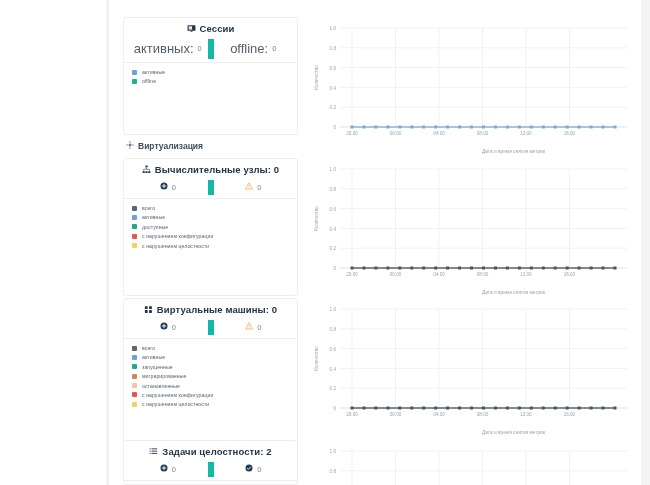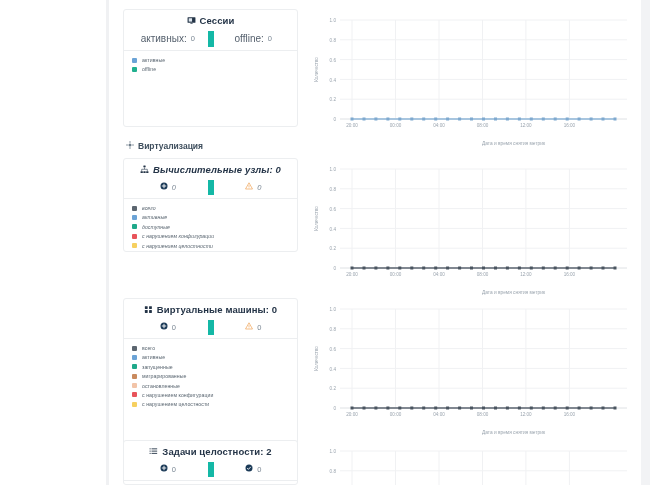--- a/index.html
+++ b/index.html
@@ -55,21 +55,21 @@
   }
   .wcard-title .tico { display:inline-flex; align-items:center; }
   .wcard-stats { display:flex; margin-top:5px; }
   .wstat {
     flex:1; display:flex; align-items:center; justify-content:center;
     gap:4px; font-size:7.5px; color:#6b7785;
     padding:2px 0 3px 0;
   }
   .wstat.divider { border-left:6px solid #14b8a6; }
   .wstat .num { font-size:7.5px; color:#7a8794; }
-  .wstat-label { font-size:10px; color:#55606d; }
+  .wstat-label { font-size:13px; color:#55606d; }
 
   .wcard-legend { padding:6px 0 6px 8px; flex:1; }
   .lrow { display:flex; align-items:center; gap:5px; margin-bottom:3.4px; }
   .lsw { width:5px; height:5px; border-radius:1px; flex:0 0 auto; }
   .ltxt { font-size:5.2px; color:#5a6671; letter-spacing:0.05px; white-space:nowrap; }
 
   
   .chart { position:relative; margin-left:8px; }
   .chart svg { display:block; }
 
@@ -93,21 +93,21 @@
   <div class="section-header" style="top: 141px;">
         <span><svg width="8" height="8" viewBox="0 0 16 16">
         <circle cx="8" cy="8" r="3" fill="#6c7b88"></circle>
         <rect x="7" y="0.5" width="2" height="3" fill="#6c7b88"></rect>
         <rect x="7" y="12.5" width="2" height="3" fill="#6c7b88"></rect>
         <rect x="0.5" y="7" width="3" height="2" fill="#6c7b88"></rect>
         <rect x="12.5" y="7" width="3" height="2" fill="#6c7b88"></rect>
           </svg></span>
     <span>Виртуализация</span>
       </div>
-      <div class="widget" style="top: 9px; text-align: right;">
+      <div class="widget" style="top: 17px; text-align: right;">
         <div class="wcard" style="height: 118px;">
     <div class="wcard-head">
       <div class="wcard-title">
         <span class="tico">
                 <svg width="9" height="9" viewBox="0 0 16 16">
         <rect x="1" y="2" width="14" height="10" rx="1" fill="#243447"></rect>
         <rect x="3" y="4" width="6" height="6" fill="#dfe7ef"></rect>
         <rect x="6" y="12.5" width="4" height="1.2" fill="#243447"></rect>
                 </svg>
               </span>
@@ -185,21 +185,21 @@
             <rect x="271.6" y="108.5" width="3" height="3" fill="#7fa9cf"></rect>
             <rect x="283.6" y="108.5" width="3" height="3" fill="#7fa9cf"></rect>
             <rect x="295.5" y="108.5" width="3" height="3" fill="#7fa9cf"></rect>
             <rect x="307.5" y="108.5" width="3" height="3" fill="#7fa9cf"></rect>
     <text x="12" y="60.5" text-anchor="middle" transform="rotate(-90 12 60.5)" font-family="Liberation Sans, sans-serif" font-size="4.6" fill="#9aa4ae">Количество</text>
     <text x="207.5" y="136" text-anchor="middle" font-family="Liberation Sans, sans-serif" font-size="4.8" fill="#9aa4ae">Дата и время снятия метрик</text>
   </svg>
         </div>
       </div>
       <div class="widget" style="top: 158px;">
-        <div class="wcard" style="height: 94px; font-style: italic;">
+        <div class="wcard" style="height: 138px;">
     <div class="wcard-head">
       <div class="wcard-title">
         <span class="tico">
                 <svg width="9" height="9" viewBox="0 0 16 16">
         <rect x="6" y="1" width="4" height="3.2" rx="0.6" fill="#243447"></rect>
         <rect x="1" y="11" width="4" height="3.2" rx="0.6" fill="#243447"></rect>
         <rect x="6" y="11" width="4" height="3.2" rx="0.6" fill="#243447"></rect>
         <rect x="11" y="11" width="4" height="3.2" rx="0.6" fill="#243447"></rect>
         <path d="M8 4.2v3.4M3 11V7.6h10V11" stroke="#243447" stroke-width="1" fill="none"></path>
                 </svg>

